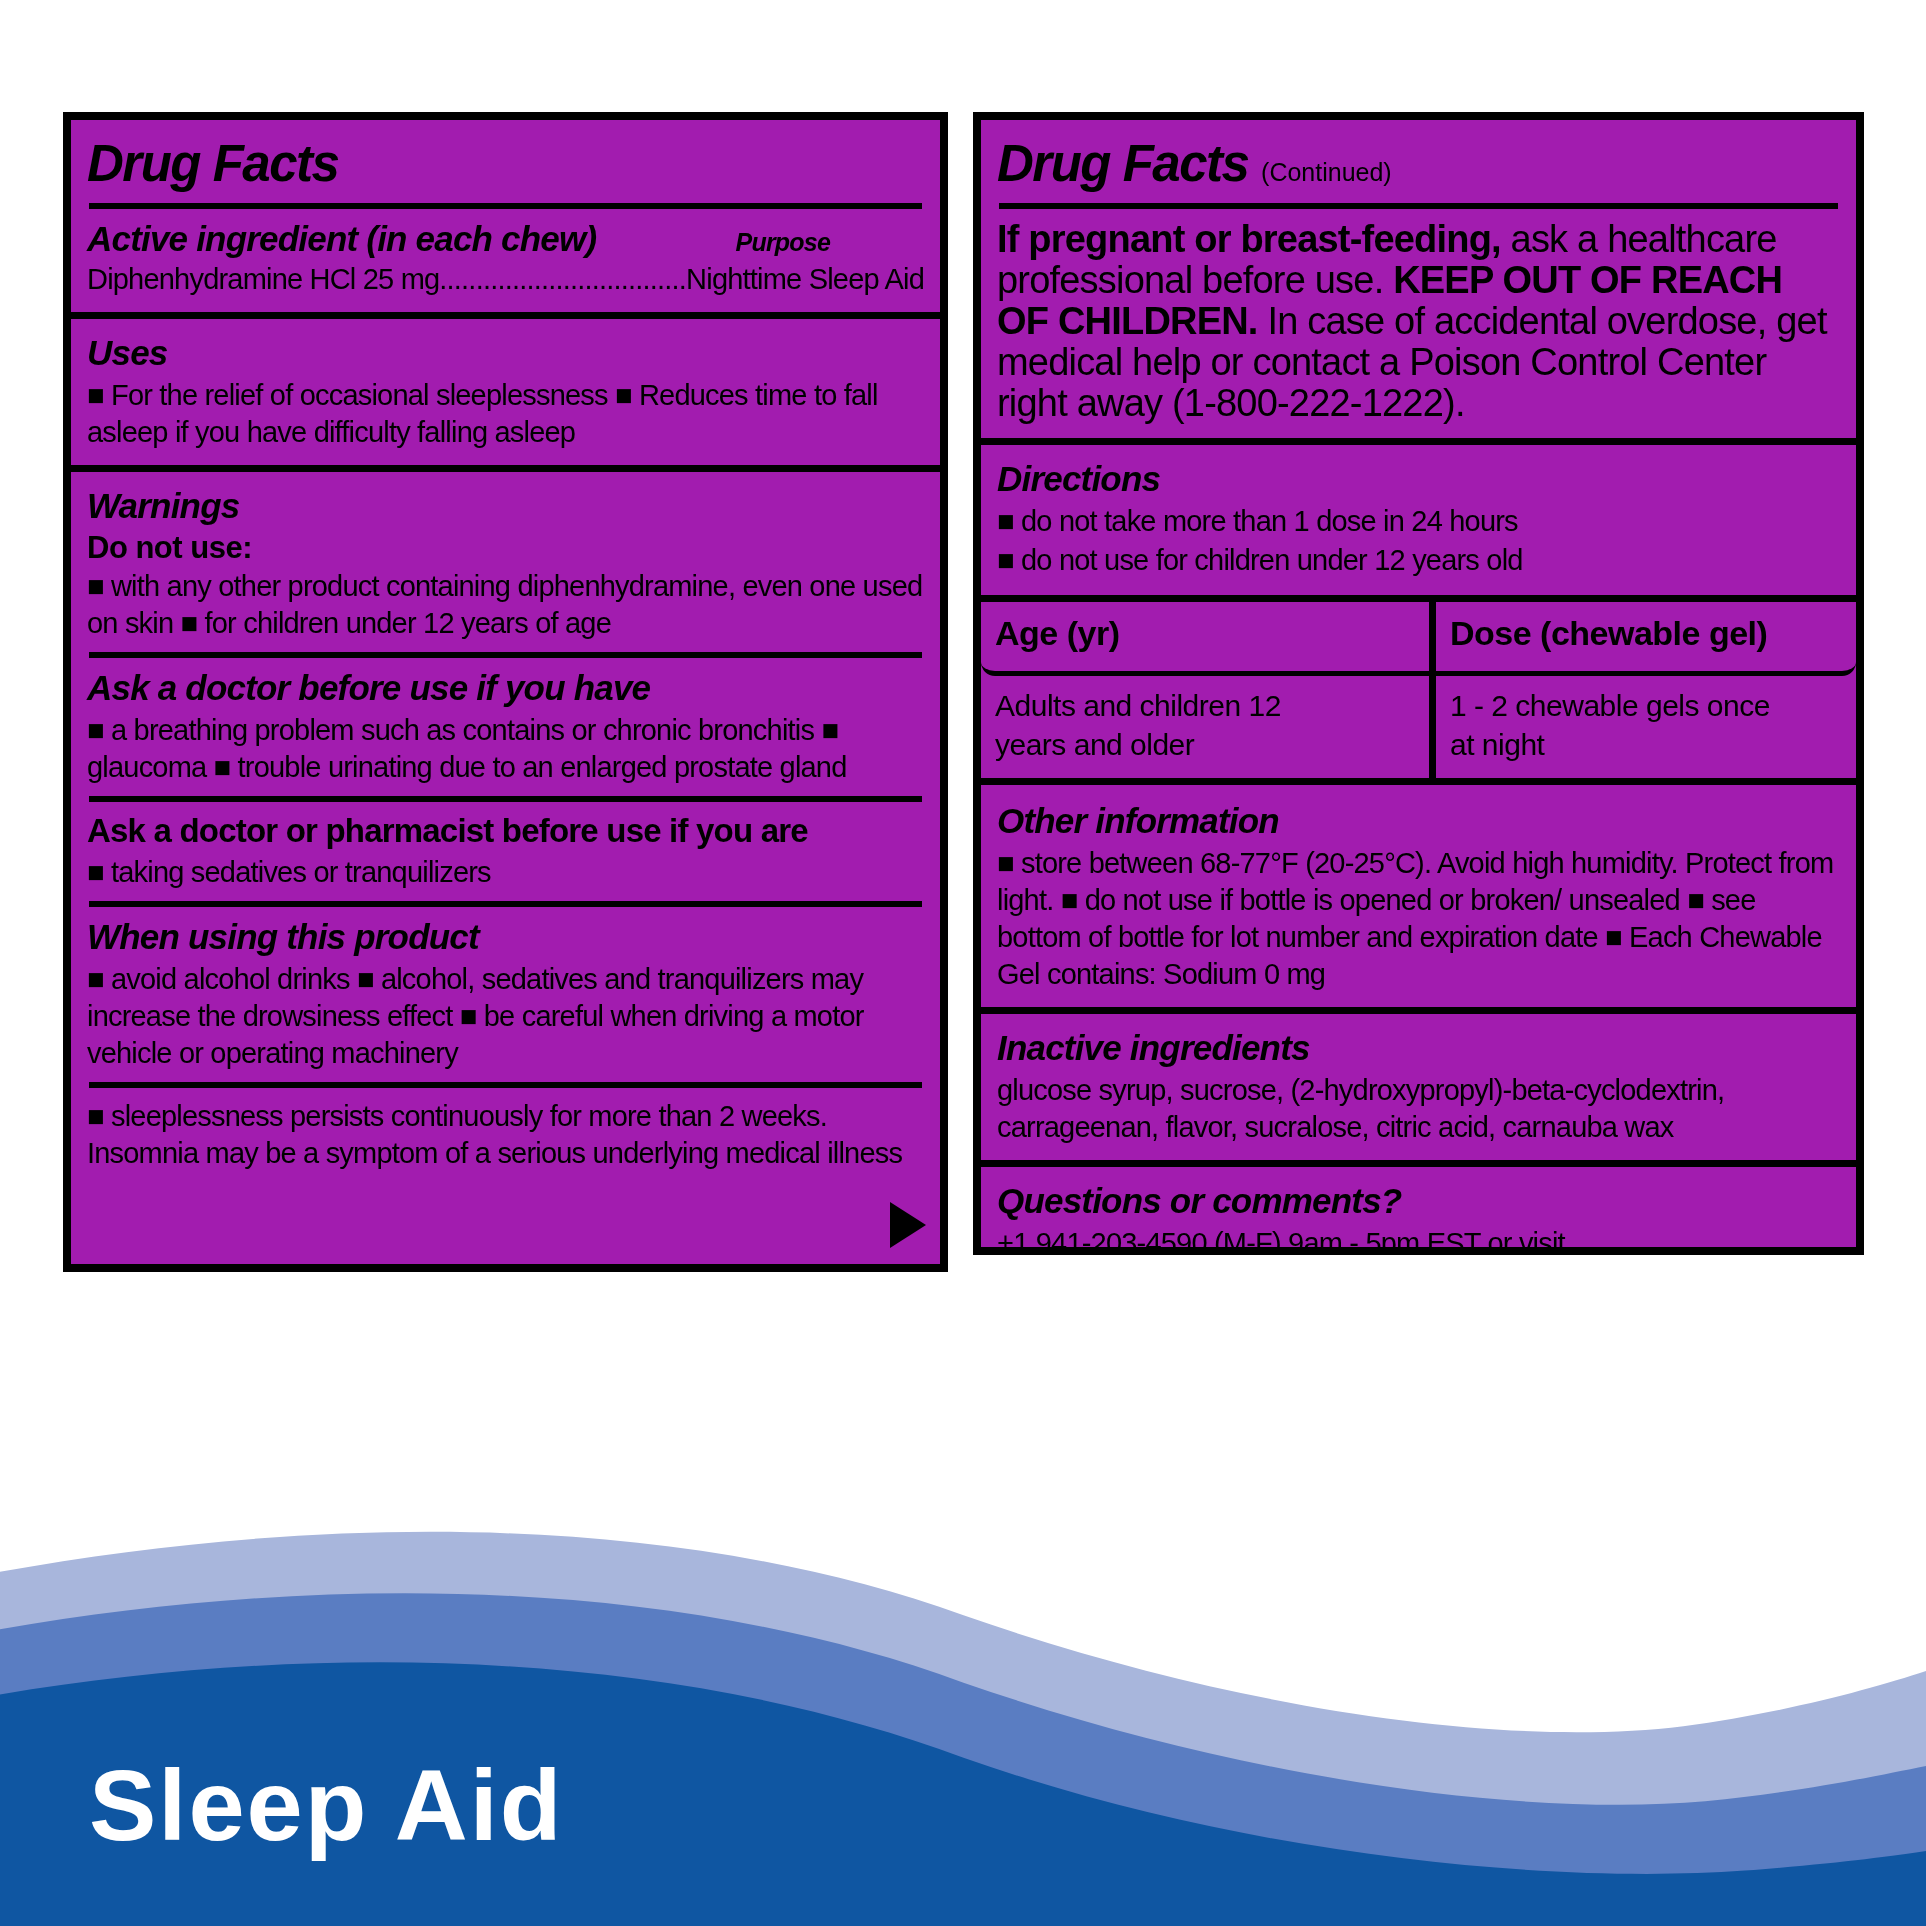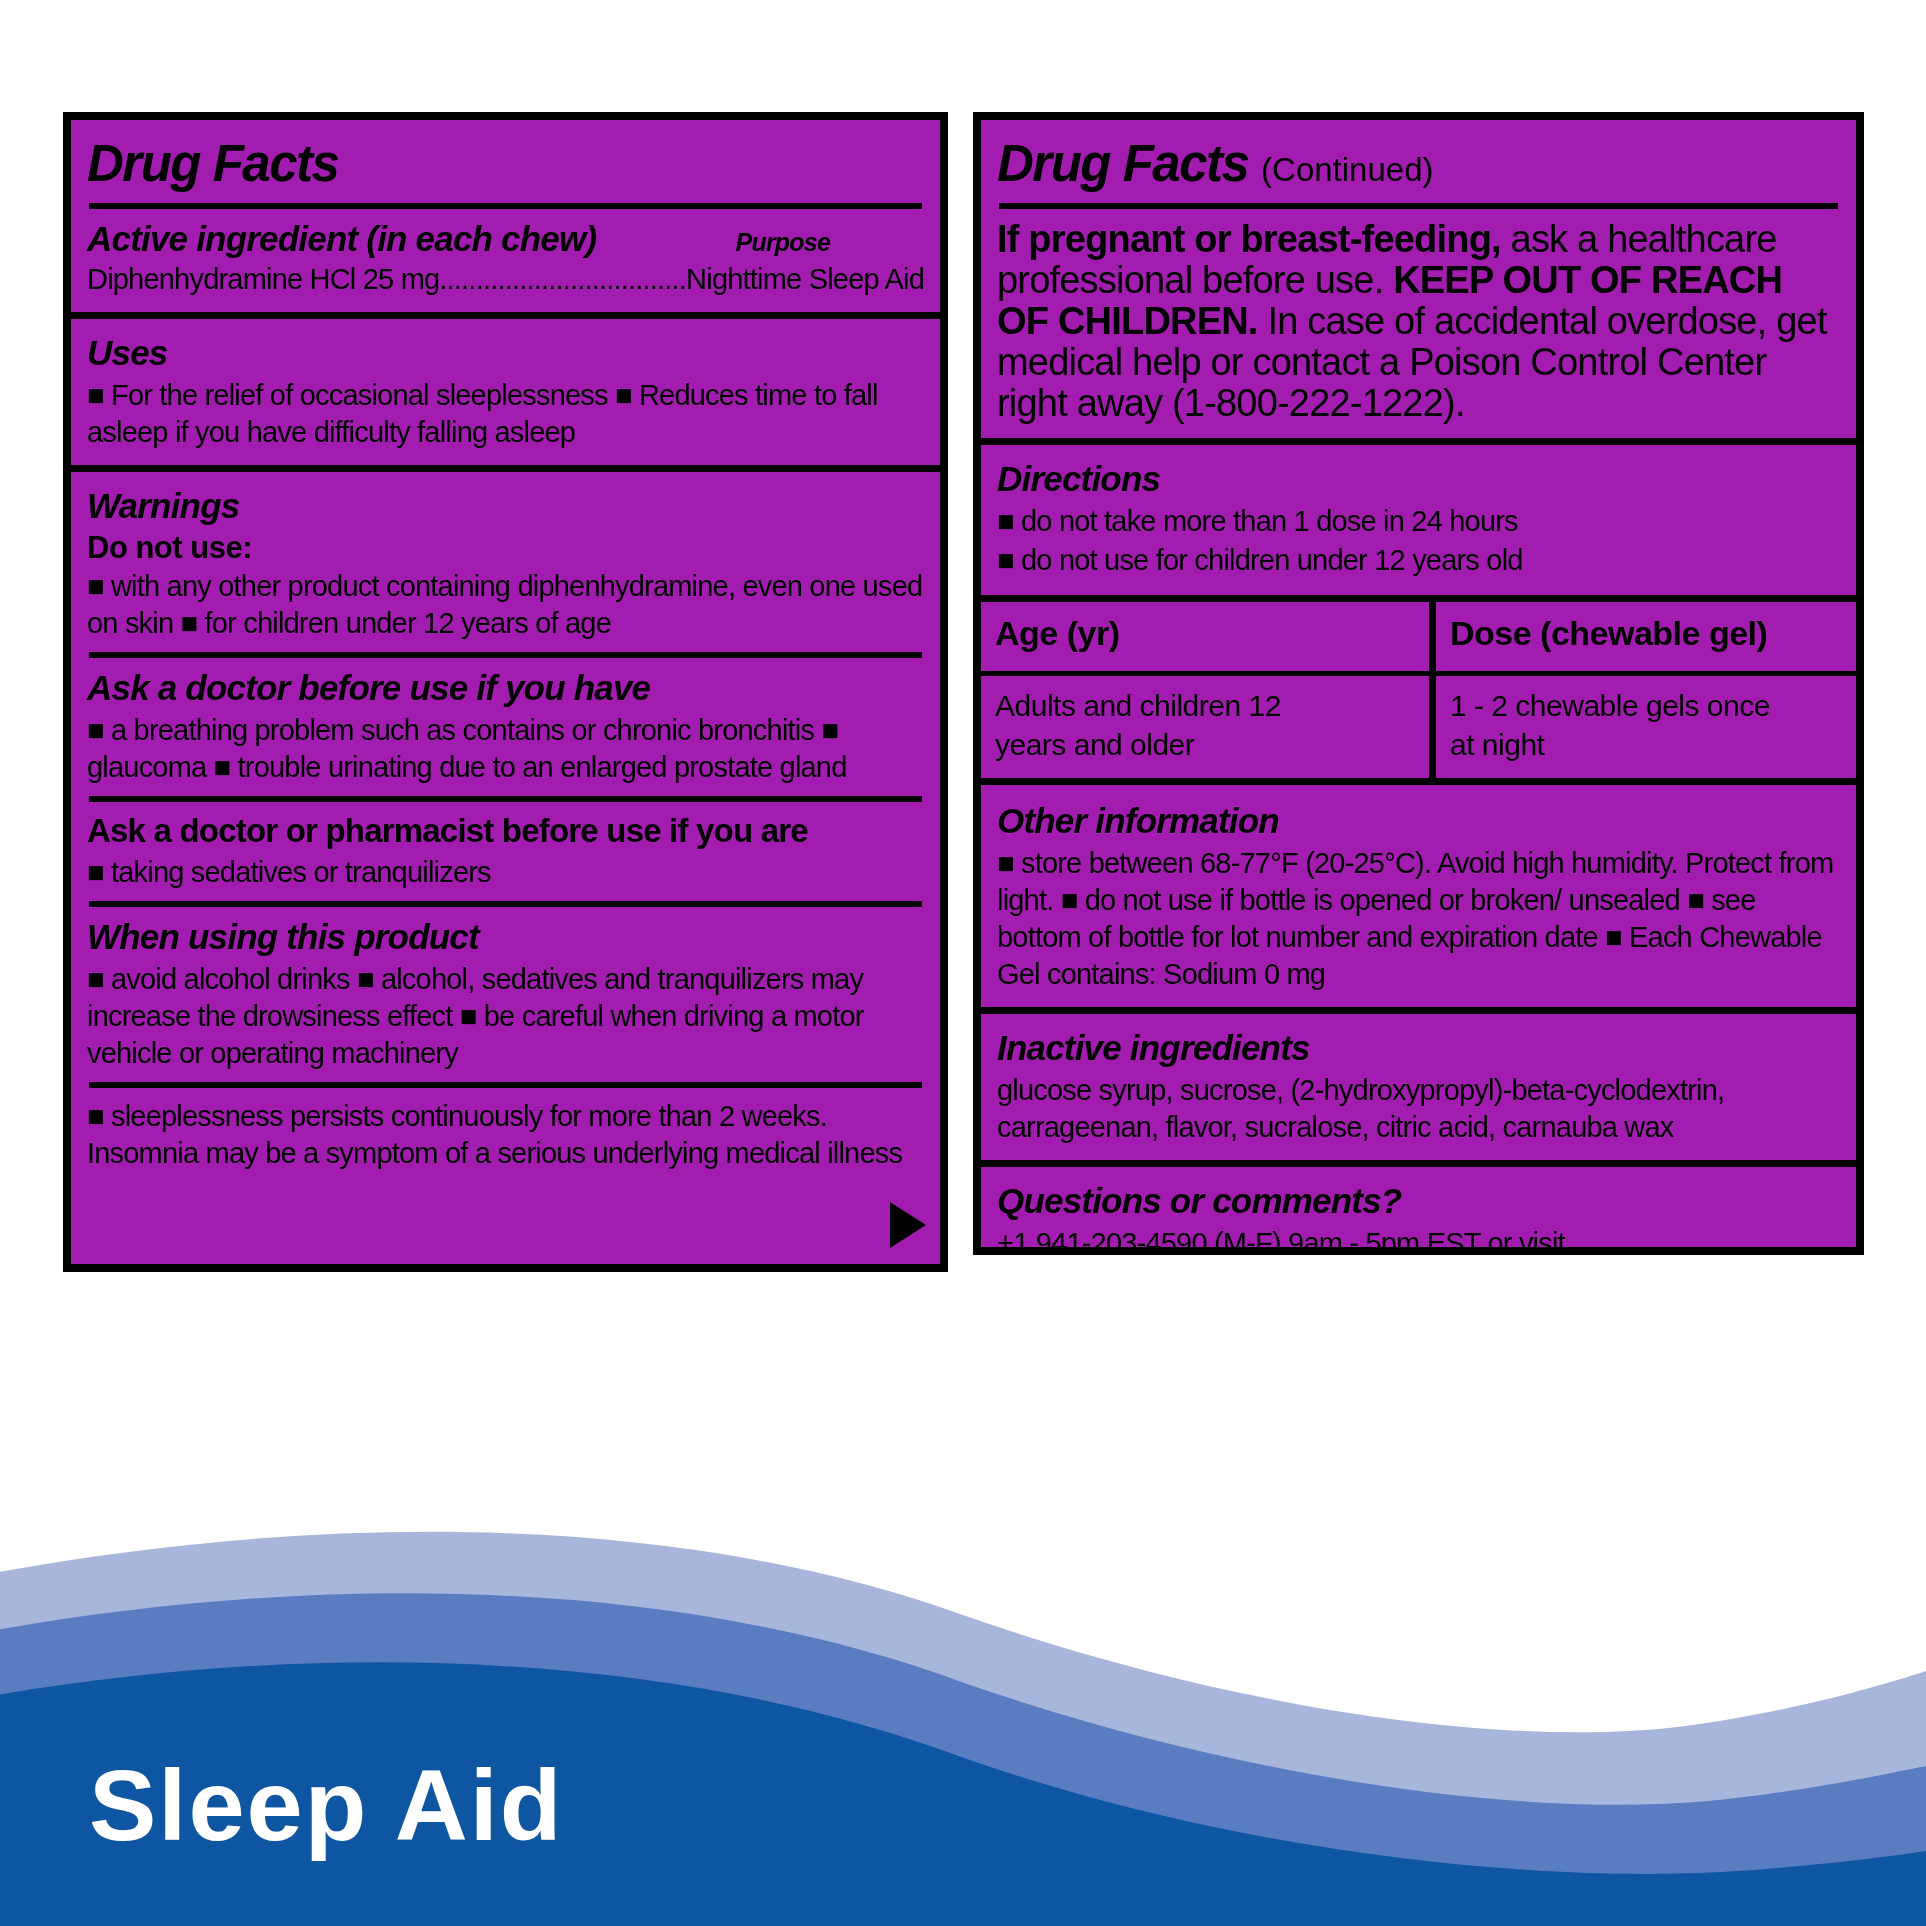--- a/index.html
+++ b/index.html
@@ -5,42 +5,42 @@
   html,body { margin:0; padding:0; }
   body { font-family: "Liberation Sans", "DejaVu Sans", sans-serif; color:#000; }
   .page { position:relative; width:1927px; height:1927px; background:#ffffff; overflow:hidden; }
 
   .panel { position:absolute; background:#a21caf; border:8px solid #000; box-sizing:border-box;
            padding:4px 16px 10px; overflow:hidden; }
   .lp { left:63px;  top:112px; width:885px; height:1160px; }
   .rp { left:973px; top:112px; width:891px; height:1143px; }
 
   .panel-title { font-size:51px; font-weight:bold; font-style:italic; letter-spacing:-1.5px; margin:10px 0 8px; }
-  .continued   { font-size:33px; font-weight:normal; font-style:normal; letter-spacing:0; }
+  .continued   { font-size:25px; font-weight:normal; font-style:normal; letter-spacing:0; }
 
   .rule { height:6px; background:#000; margin:10px 2px; }
   .bar  { height:7px; background:#000; margin:14px -16px; }
 
   .sec-h    { font-size:35px; font-weight:bold; font-style:italic; letter-spacing:-0.8px; margin:8px 0 4px; }
   .sec-h-up { font-size:33px; font-weight:bold; letter-spacing:-0.8px; margin:8px 0 4px; }
   .sub-h    { font-size:31px; font-weight:bold; margin:2px 0; letter-spacing:-0.5px; }
   .body     { font-size:29px; line-height:37px; letter-spacing:-0.8px; margin:2px 0; }
   .b        { font-weight:bold; }
 
   .head-row { display:flex; justify-content:space-between; align-items:baseline; margin-top:10px; }
   .head-row .ah { font-size:35px; font-weight:bold; font-style:italic; letter-spacing:-0.8px; }
   .head-row .ph { font-size:25px; font-weight:bold; font-style:italic; letter-spacing:-0.8px; margin-right:94px; }
 
   .ing-line { display:flex; }
   .ing-line .dots { flex:1; overflow:hidden; white-space:nowrap; }
   .ing-line .pv { white-space:nowrap; }
 
   .dose-table { margin:16px -16px 0; border-top:7px solid #000; border-bottom:7px solid #000; }
   .dt-row  { display:flex; }
-  .dt-head { border-bottom:5px solid #000; }
+  .dt-head { border-bottom:5px solid #000;border-radius:14px; }
   .dt-cell { box-sizing:border-box; padding:10px 14px 14px; }
   .dt-c1   { width:52%; border-right:7px solid #000; }
   .dt-c2   { width:48%; }
   .dt-head .dt-cell { font-size:34px; font-weight:bold; letter-spacing:-0.5px; padding:12px 14px 18px; }
   .dt-bodyrow .dt-cell { font-size:30px; line-height:39px; letter-spacing:-0.5px; white-space:pre-line; }
 
   .stop-wrap { position:relative; }
   .arrow { position:absolute; right:14px; bottom:16px; width:0; height:0;
            border-top:23px solid transparent; border-bottom:23px solid transparent;
            border-left:36px solid #000; }

